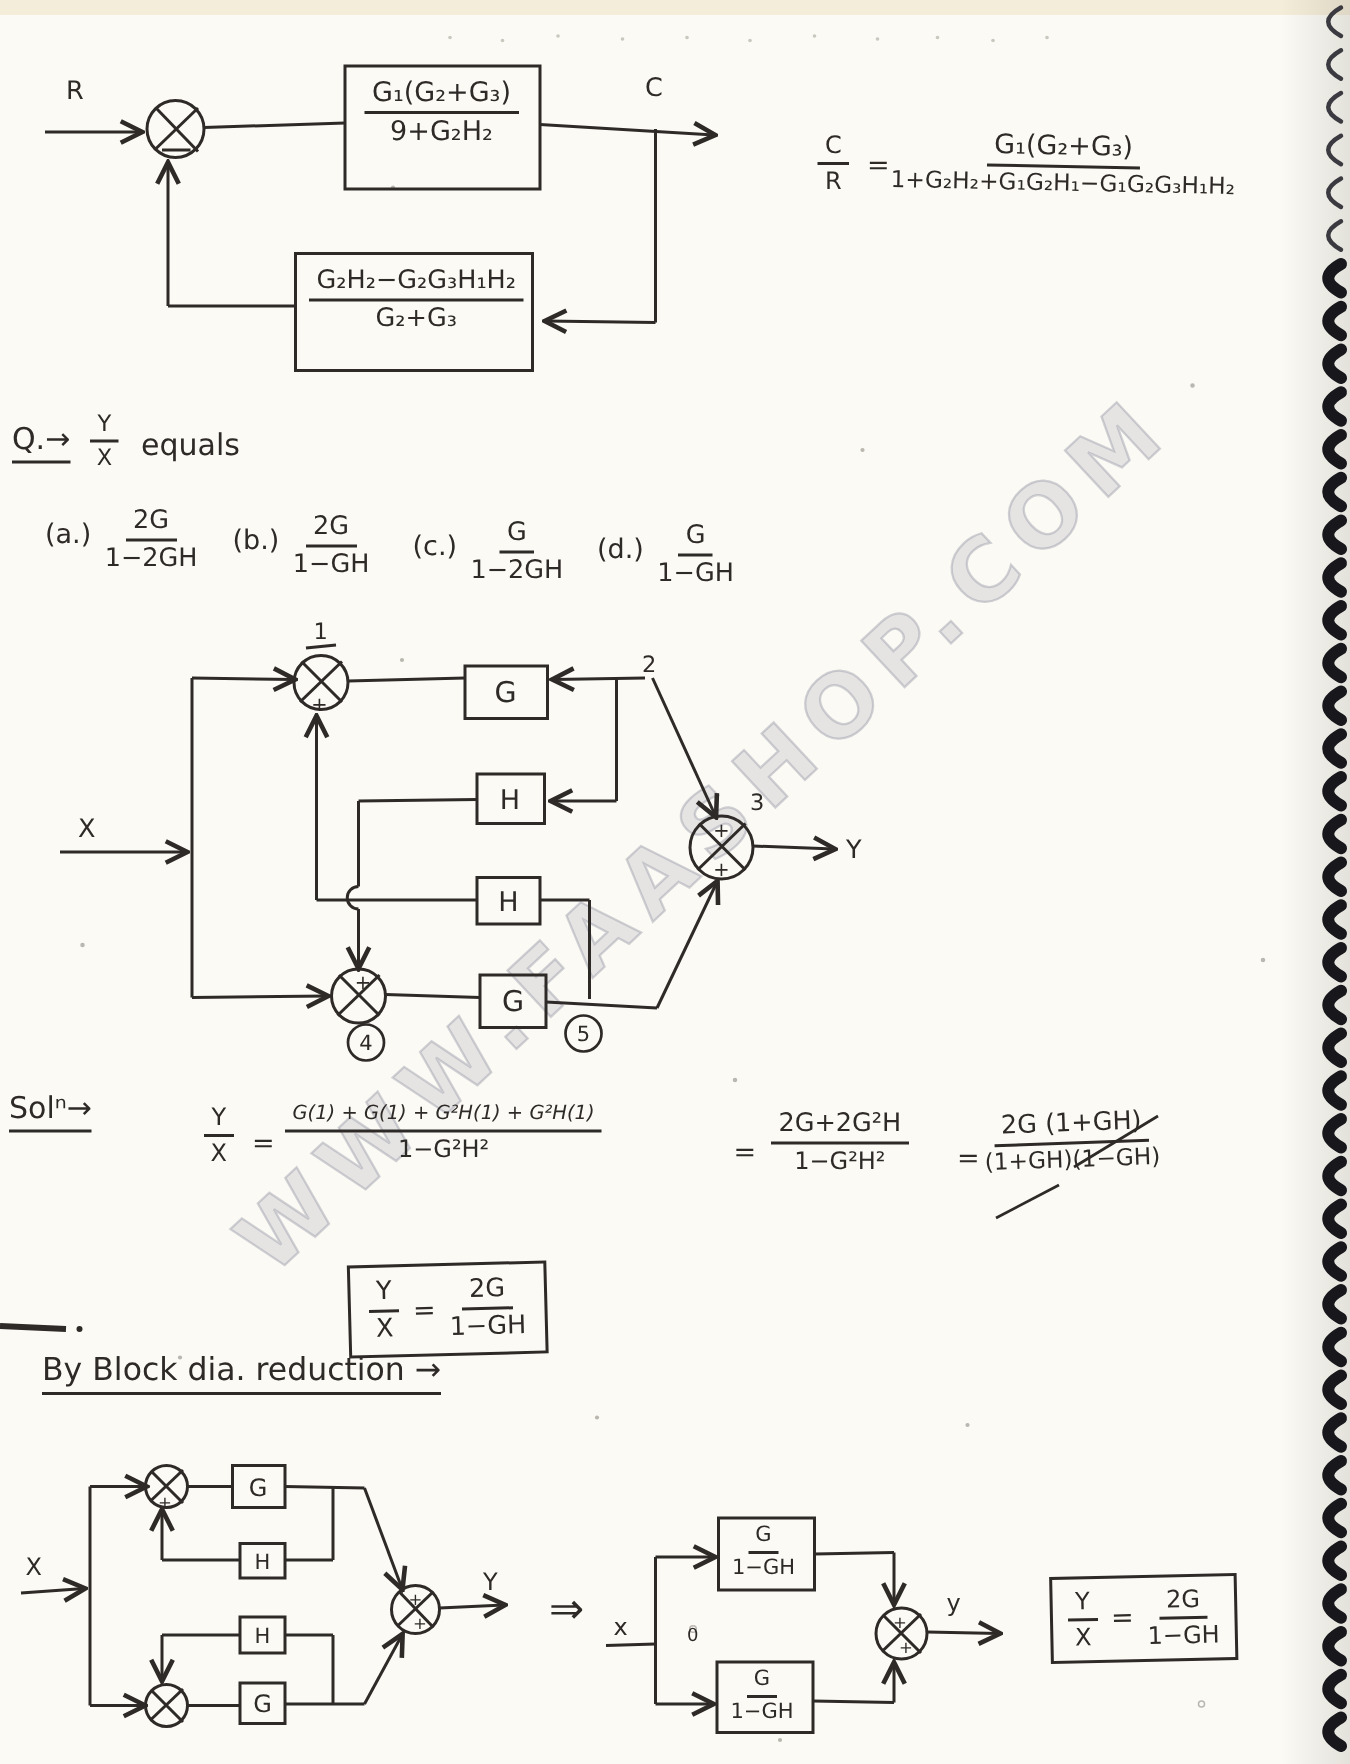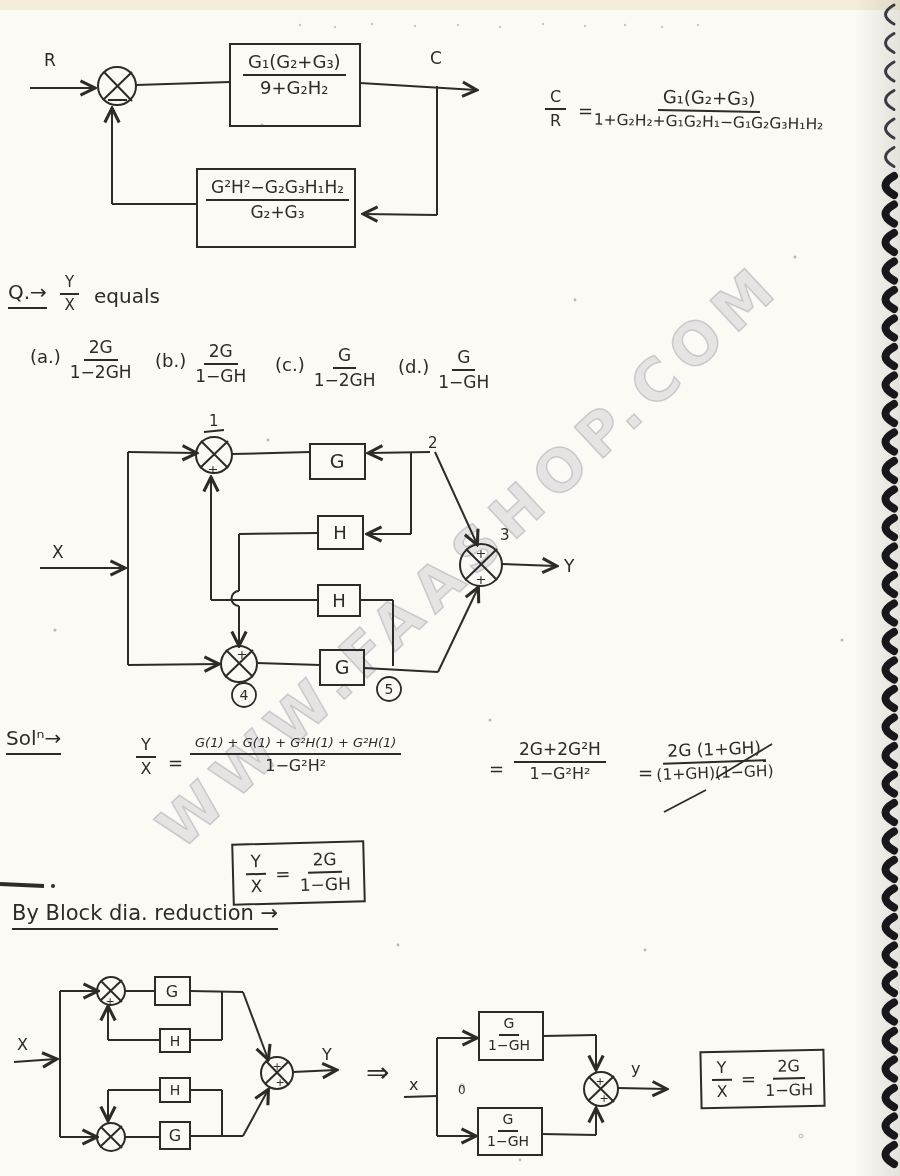--- a/index.html
+++ b/index.html
@@ -301,21 +301,21 @@
         <path d="M894,1116.5 q-17,9.5 0,19" fill="none" stroke="#17171c" stroke-width="8" stroke-linecap="round"></path>
         <path d="M894,1145.0 q-17,9.5 0,19" fill="none" stroke="#17171c" stroke-width="8" stroke-linecap="round"></path>
       </g>
   </svg>
 
   <div class="txt frac" style="left:243px;top:52px;font-size:18px;">
     <span class="num">G₁(G₂+G₃)</span>
     <span class="den">9+G₂H₂</span>
   </div>
   <div class="txt frac" style="left:206px;top:178px;font-size:17px;">
-    <span class="num">G²H²−G₂G₃H₁H₂</span>
+    <span class="num">G₂H₂−G₂G₃H₁H₂</span>
     <span class="den">G₂+G₃</span>
   </div>
 
   <div class="txt frac" style="left:545px;top:88px;font-size:16px;">
     <span class="num">C</span>
     <span class="den">R</span>
   </div>
   <div class="txt eq" style="left:578px;top:100px;">=</div>
   <div class="txt frac" style="left:594px;top:88px;transform:rotate(1.2deg);">
     <span class="num" style="font-size:18px;">G₁(G₂+G₃)</span>
@@ -384,21 +384,21 @@
       <span class="num">Y</span>
       <span class="den">X</span>
     </span>
     <span class="eq">=</span>
     <span class="frac" style="font-size:17px;">
       <span class="num">2G</span>
       <span class="den">1−GH</span>
     </span>
   </div>
 
-  <div class="txt underlined" style="left:12px;top:901px;font-size:21px;">By Block dia. reduction →</div>
+  <div class="txt underlined" style="left:28px;top:901px;font-size:21px;">By Block dia. reduction →</div>
 
   <div class="txt" style="left:366px;top:1056px;font-size:28px;">⇒</div>
 
   <div class="txt frac" style="left:488px;top:1016px;font-size:14px;">
     <span class="num">G</span>
     <span class="den">1−GH</span>
   </div>
   <div class="txt frac" style="left:487px;top:1112px;font-size:14px;">
     <span class="num">G</span>
     <span class="den">1−GH</span>

